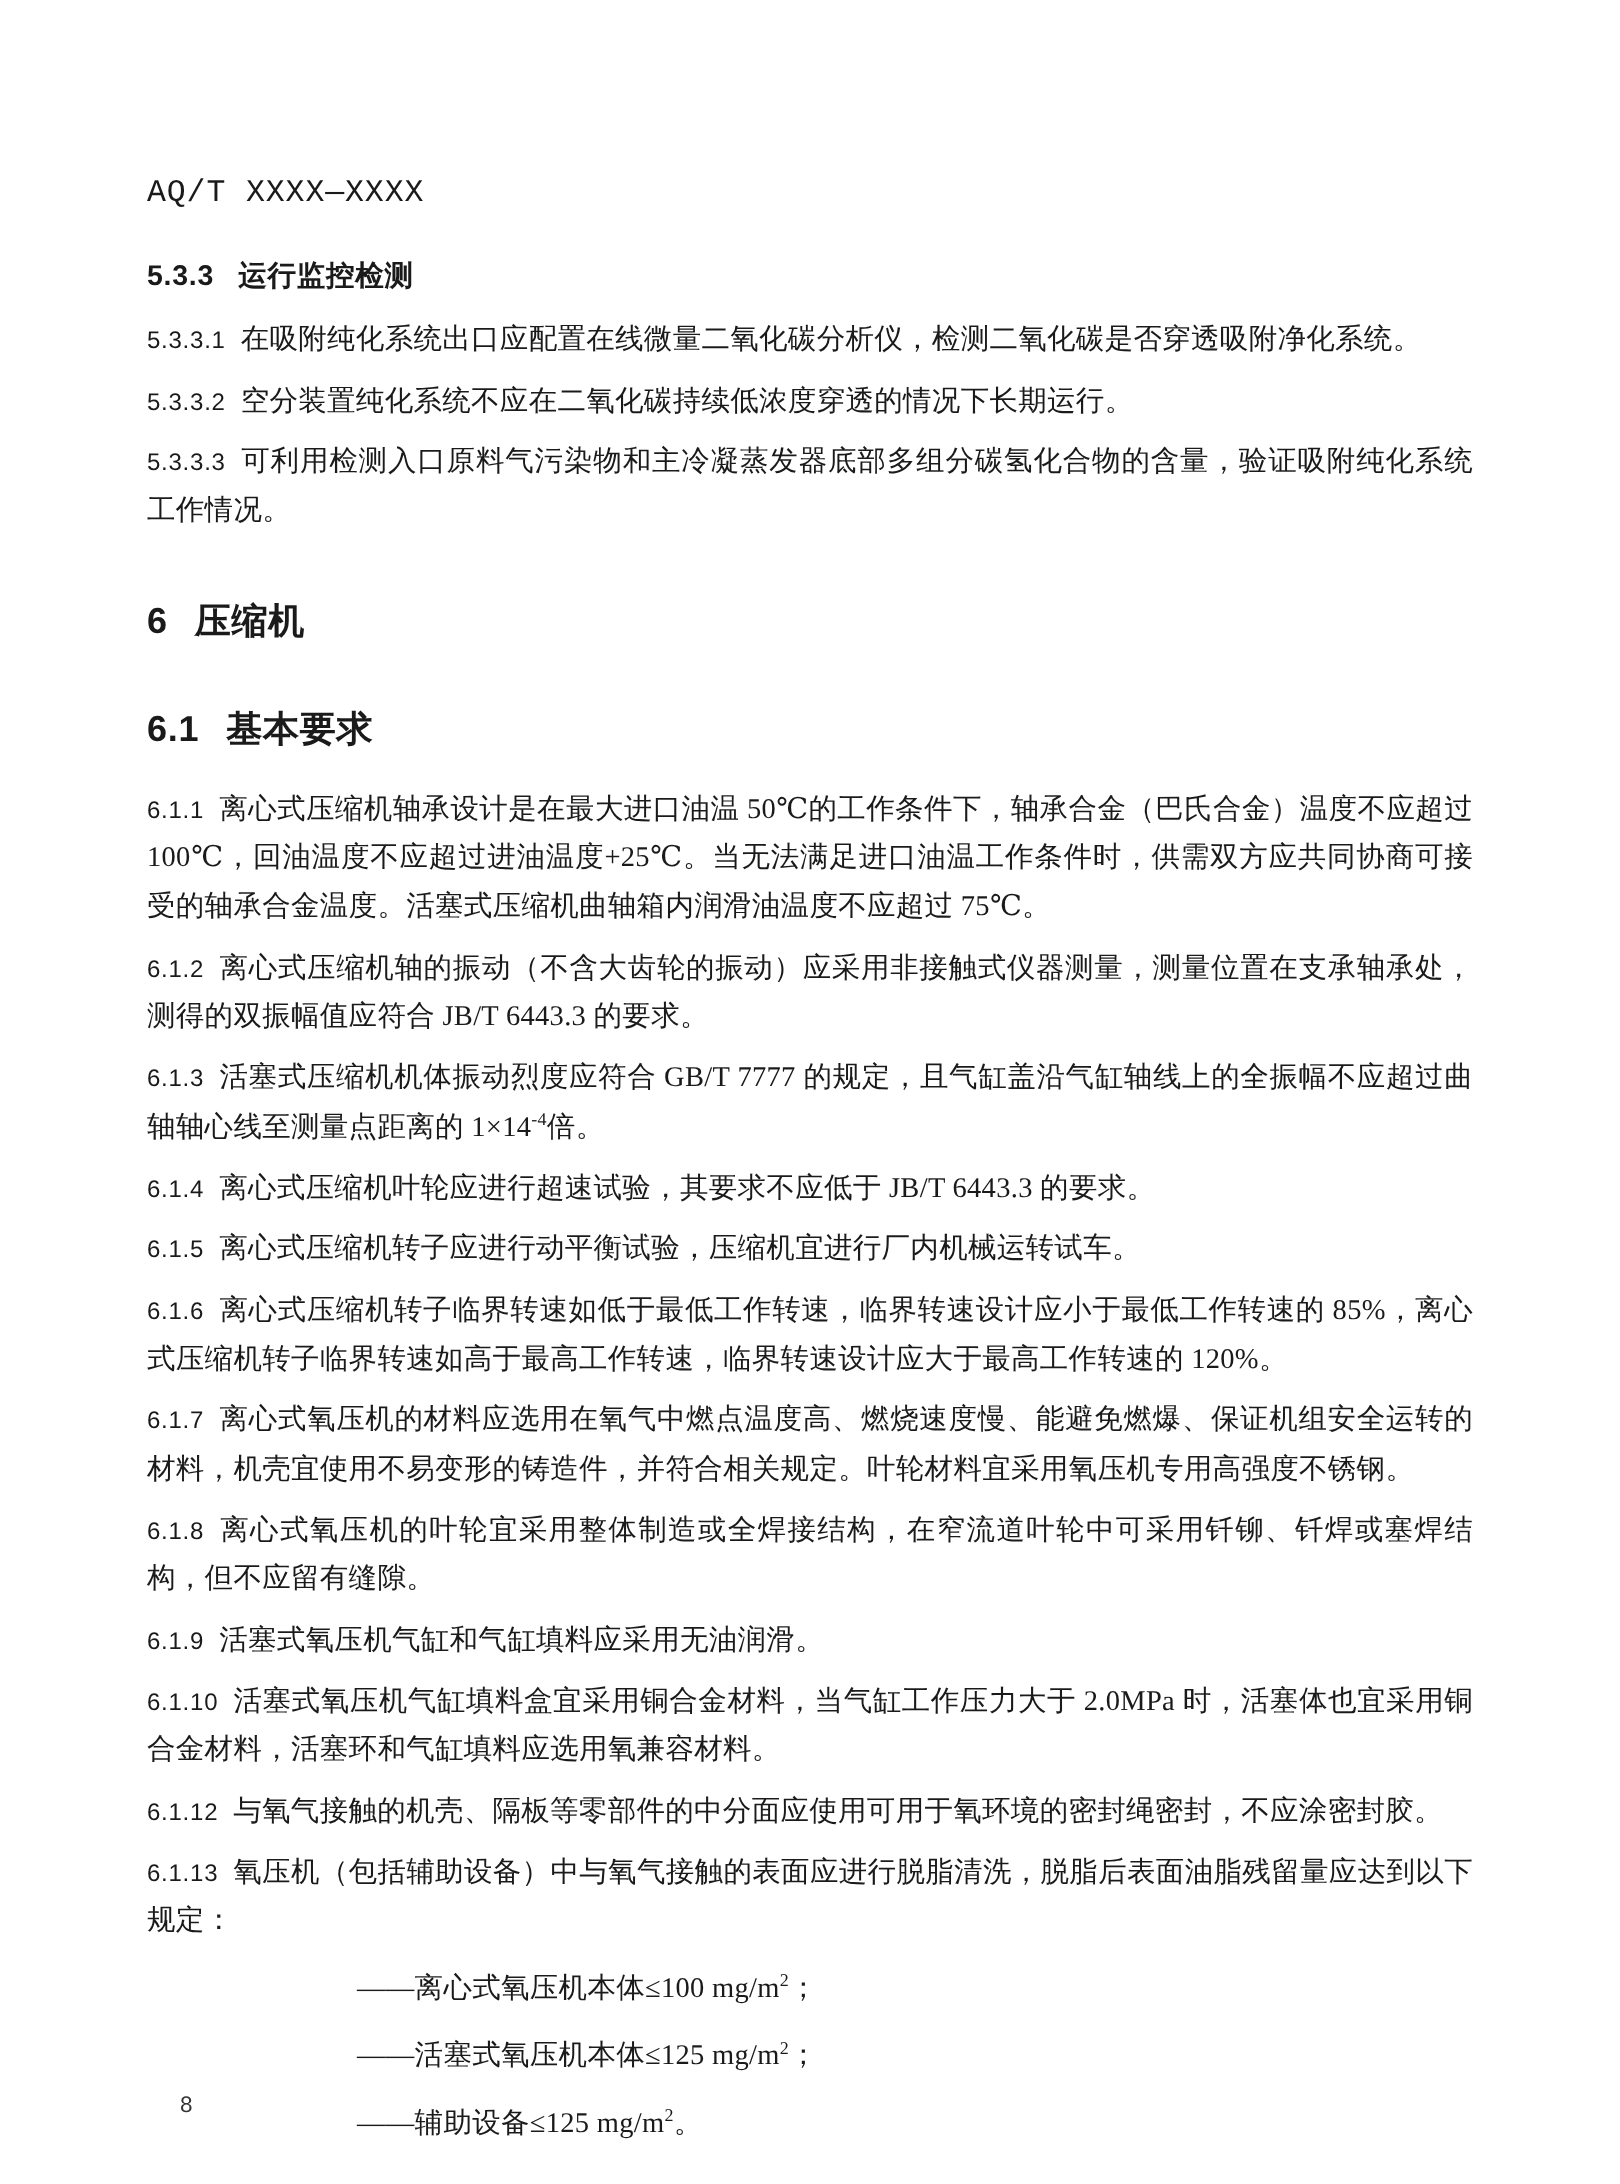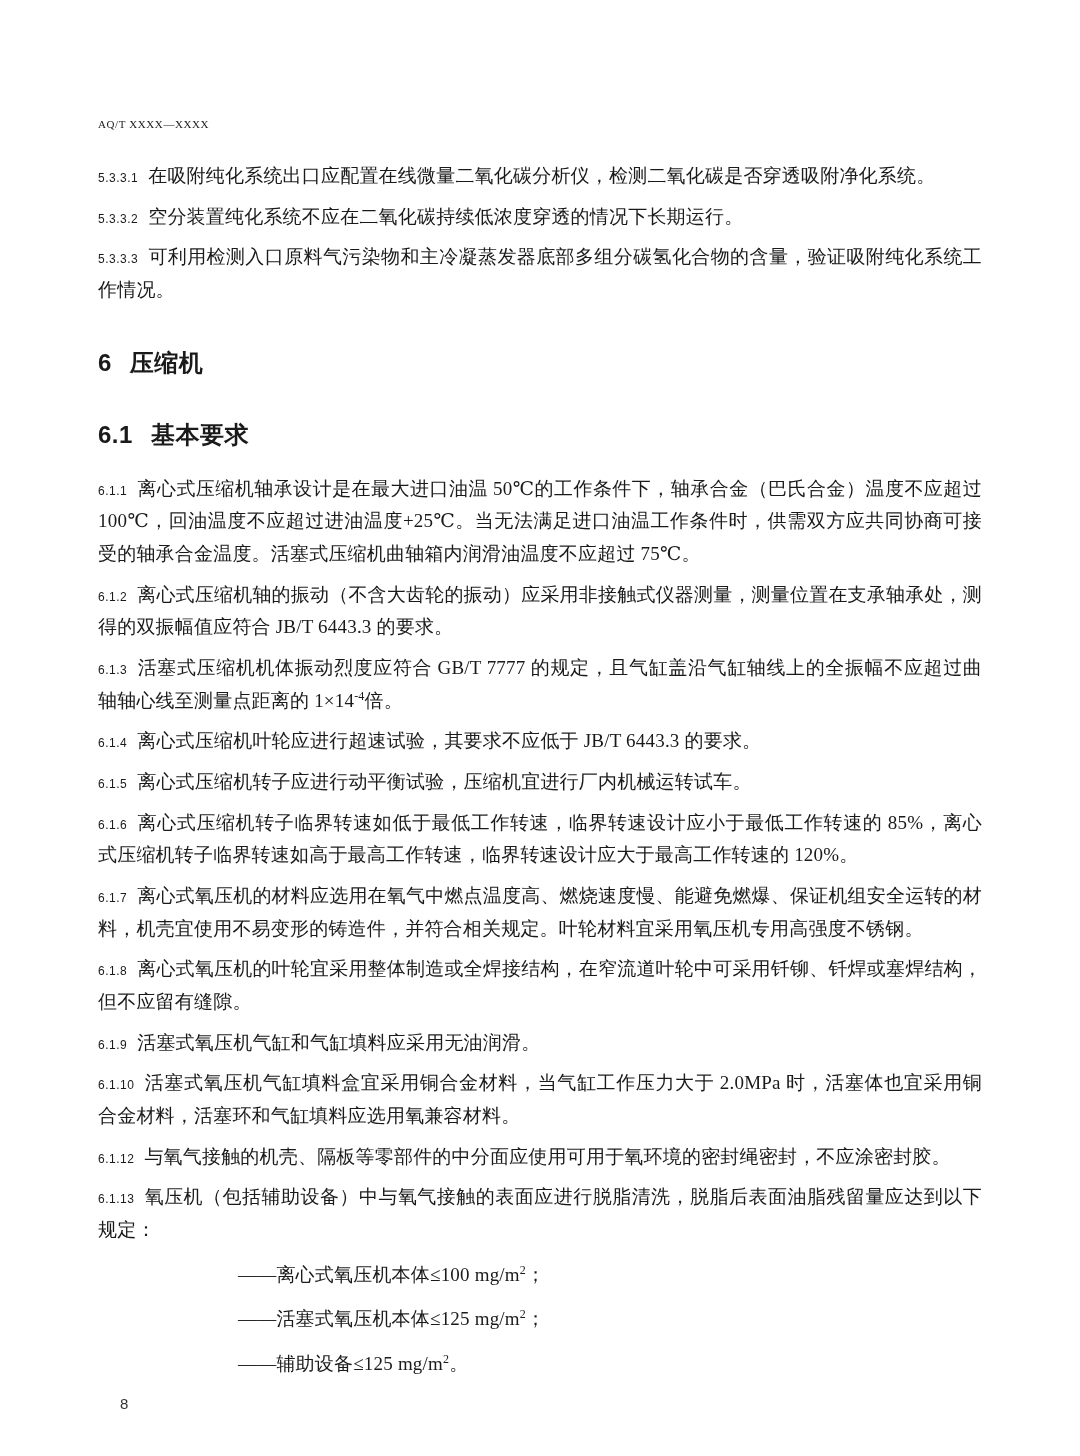--- a/index.html
+++ b/index.html
@@ -18,22 +18,22 @@
     color: #1a1a1a;
     overflow: hidden;
   }
   .content {
     position: absolute;
     left: 98px;
     top: 118px;
     width: 884px;
   }
   .header-code {
-    font-family: Liberation Serif, serif;
-    font-size: 11px;
+    font-family: Liberation Mono, monospace;
+    font-size: 21px;
     letter-spacing: 0.6px;
     color: #1a1a1a;
     margin-bottom: 30px;
   }
   .h3 {
     font-family: "Liberation Sans", "DejaVu Sans", sans-serif;
     font-weight: bold;
     font-size: 19px;
     margin: 24px 0 14px 0;
     letter-spacing: 0.5px;
@@ -49,21 +49,21 @@
   .h3 .num { margin-right: 16px; }
   p.body {
     font-size: 19px;
     line-height: 1.72;
     margin: 0 0 8px 0;
     text-align: justify;
     letter-spacing: 0.2px;
   }
   p.body .num {
     font-family: "Liberation Sans", "DejaVu Sans", sans-serif;
-    font-size: 12px;
+    font-size: 16px;
     letter-spacing: 0.5px;
     margin-right: 10px;
   }
   .dash-item {
     font-size: 19px;
     line-height: 1.72;
     margin: 12px 0 2px 0;
     padding-left: 140px;
     letter-spacing: 0.2px;
   }
@@ -81,20 +81,23 @@
   }
 </style>
 </head>
 <body>
 
 <div class="page">
   <div class="content">
 
     <div class="header-code">AQ/T XXXX—XXXX</div>
 
+    <div class="h3">
+      <span class="num">5.3.3</span><span>运行监控检测</span>
+    </div>
 
     <p class="body">
       <span class="num">5.3.3.1</span><span>在吸附纯化系统出口应配置在线微量二氧化碳分析仪，检测二氧化碳是否穿透吸附净化系统。</span>
     </p>
 
     <p class="body">
       <span class="num">5.3.3.2</span><span>空分装置纯化系统不应在二氧化碳持续低浓度穿透的情况下长期运行。</span>
     </p>
 
     <p class="body">

